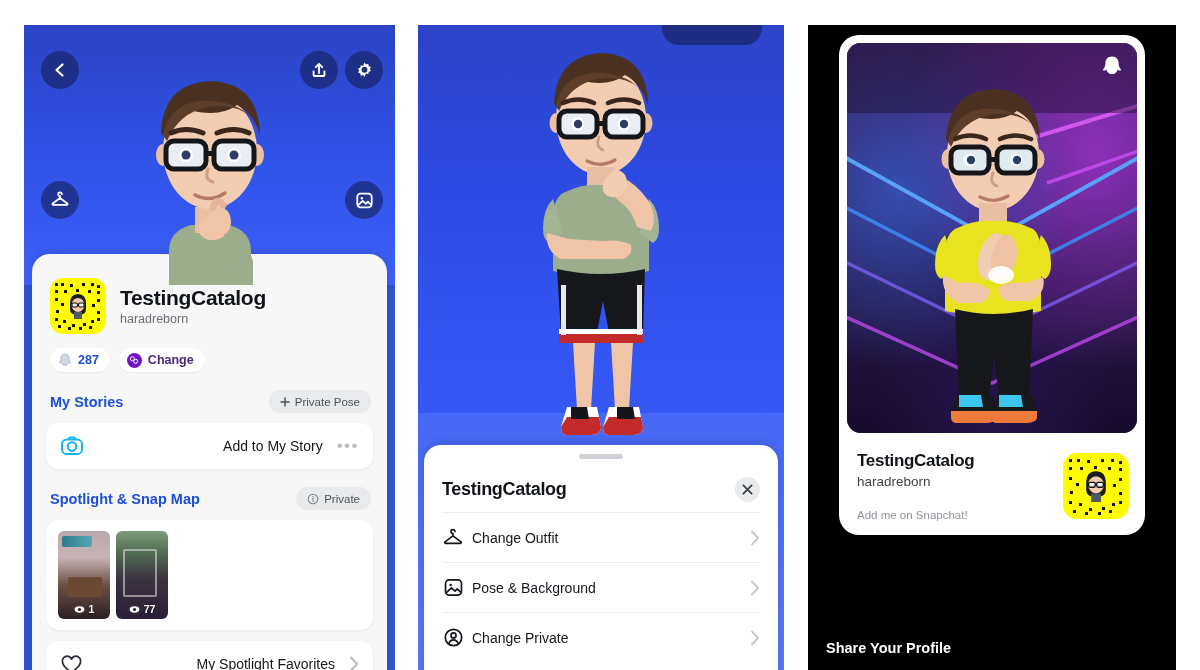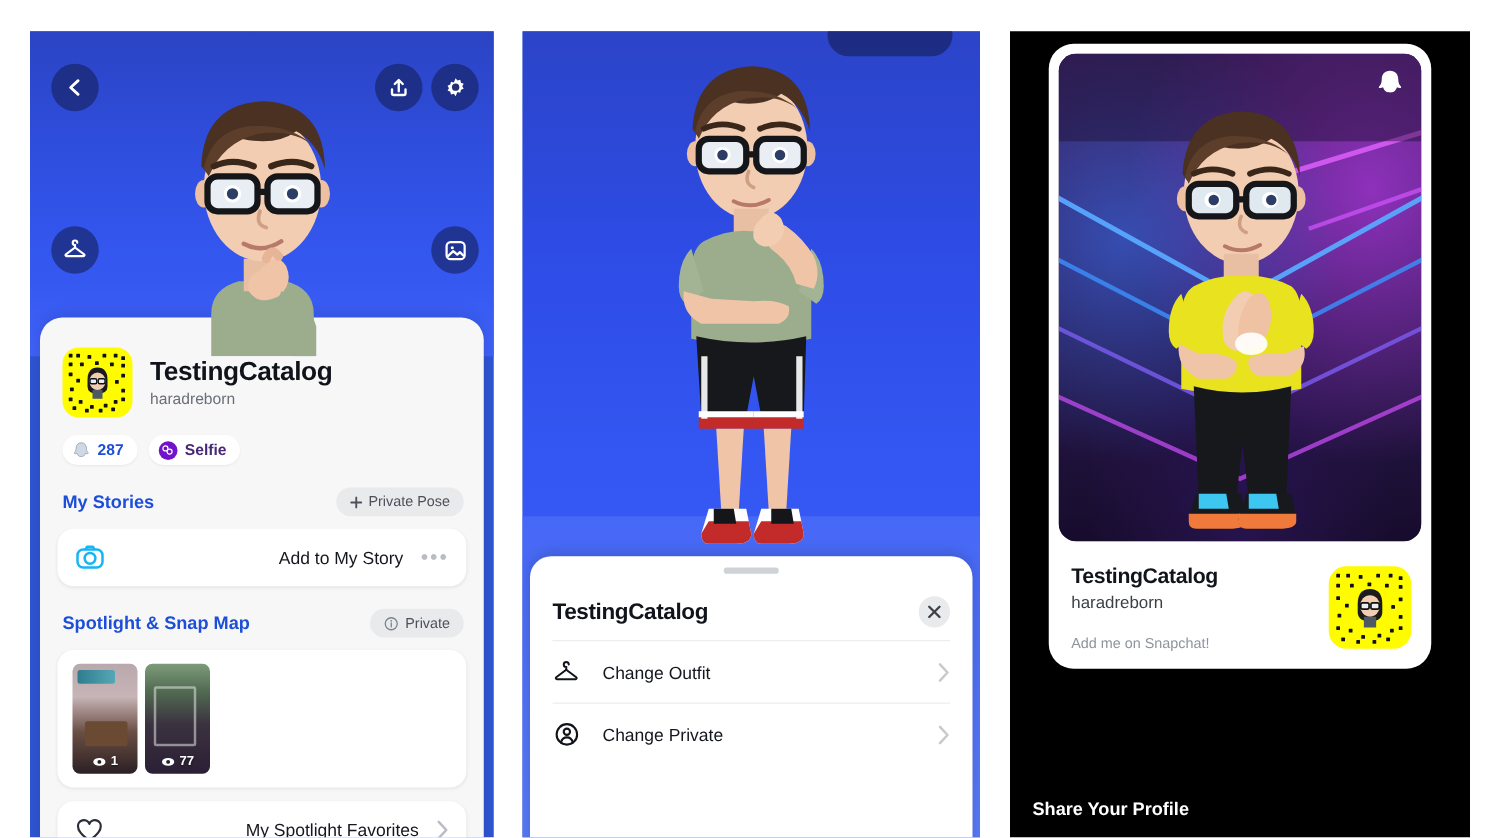--- a/index.html
+++ b/index.html
@@ -120,21 +120,21 @@
   }
   .p2-avatar{position:absolute; left:50%; transform:translateX(-50%); top:8px; width:220px; height:430px;}
   .p2-sheet{
     position:absolute; left:6px; right:6px; top:420px; bottom:-20px;
     background:#fff; border-radius:17px 17px 0 0; box-shadow:0 -2px 12px rgba(0,0,0,.16);
     padding: 0 18px;
   }
   .p2-title-row{display:flex;align-items:center;justify-content:space-between;margin-top:18px;}
   .p2-title{font-size:18px;font-weight:700;color:#11141b;letter-spacing:-.3px;}
   .close-btn{width:25px;height:25px;border-radius:50%;background:#e9eaec;display:flex;align-items:center;justify-content:center;color:#3c4149;font-size:14px;font-weight:700;}
-  .p2-row{display:flex;align-items:center;gap:18px;height:50px;border-top:1px solid #ededee;}
+  .p2-row{display:flex;align-items:center;gap:8px;height:50px;border-top:1px solid #ededee;}
   .p2-row:first-of-type{border-top:none;}
   .p2-row .lbl{flex:1;font-size:14px;color:#14171d;}
   .p2-ico{width:22px;height:22px;display:flex;align-items:center;justify-content:center;color:#11141b;}
 
   
   .panel3 {
     position: absolute; left: 808px; top: 25px; width: 368px; height: 645px;
     background:#000; overflow:hidden;
   }
   .p3-card{
@@ -293,21 +293,21 @@
           </svg>
           <span>287</span>
         </div>
         <div class="badge zodiac">
           <span class="zodiac-dot">
             <svg width="10" height="10" viewBox="0 0 12 12">
               <circle cx="4" cy="4.5" r="2.4" fill="none" stroke="#fff" stroke-width="1.2"></circle>
               <circle cx="8" cy="7.5" r="2.4" fill="none" stroke="#fff" stroke-width="1.2"></circle>
             </svg>
           </span>
-          <span>Selfie</span>
+          <span>Change</span>
         </div>
       </div>
 
       <div class="sec-head">
         <div class="sec-title">My Stories</div>
         <div class="pill">
           <svg width="10" height="10" viewBox="0 0 10 10">
             <path d="M5 1 V9 M1 5 H9" stroke="#4c5159" stroke-width="1.5" stroke-linecap="round"></path>
           </svg>
           <span>Private Pose</span>
@@ -448,20 +448,33 @@
             <path d="M11 8.5 V6.6 a2 2 0 1 1 2-2" stroke="#11141b" stroke-width="1.6" fill="none" stroke-linecap="round"></path>
             <path d="M11 8.8 L3 14.8 a.9 .9 0 0 0 .55 1.6 h14.9 A.9 .9 0 0 0 19 14.8 Z" stroke="#11141b" stroke-width="1.6" fill="none" stroke-linejoin="round"></path>
           </svg>
         </span>
         <span class="lbl">Change Outfit</span>
         <svg class="chev" width="10" height="16" viewBox="0 0 10 16">
           <path d="M2 1.5 L8 8 L2 14.5" stroke="#c6cad0" stroke-width="2" fill="none" stroke-linecap="round" stroke-linejoin="round"></path>
         </svg>
       </div>
 
+      <div class="p2-row">
+        <span class="p2-ico">
+          <svg width="21" height="21" viewBox="0 0 20 20">
+            <rect x="2.4" y="2.8" width="15.2" height="14.4" rx="3.4" stroke="#11141b" stroke-width="1.6" fill="none"></rect>
+            <circle cx="7.2" cy="7.6" r="1.2" fill="#11141b"></circle>
+            <path d="M3.6 14.6 L8 10.4 L11.4 13.4 L13.6 11.3 L16.4 14.1" stroke="#11141b" stroke-width="1.6" fill="none" stroke-linecap="round" stroke-linejoin="round"></path>
+          </svg>
+        </span>
+        <span class="lbl">Pose &amp; Background</span>
+        <svg class="chev" width="10" height="16" viewBox="0 0 10 16">
+          <path d="M2 1.5 L8 8 L2 14.5" stroke="#c6cad0" stroke-width="2" fill="none" stroke-linecap="round" stroke-linejoin="round"></path>
+        </svg>
+      </div>
 
       <div class="p2-row">
         <span class="p2-ico">
           <svg width="21" height="21" viewBox="0 0 20 20">
             <circle cx="10" cy="10" r="7.8" stroke="#11141b" stroke-width="1.6" fill="none"></circle>
             <circle cx="10" cy="8" r="2.4" stroke="#11141b" stroke-width="1.6" fill="none"></circle>
             <path d="M5.4 16.2 Q6.6 12.3 10 12.3 Q13.4 12.3 14.6 16.2" stroke="#11141b" stroke-width="1.6" fill="none" stroke-linecap="round"></path>
           </svg>
         </span>
         <span class="lbl">Change Private</span>

